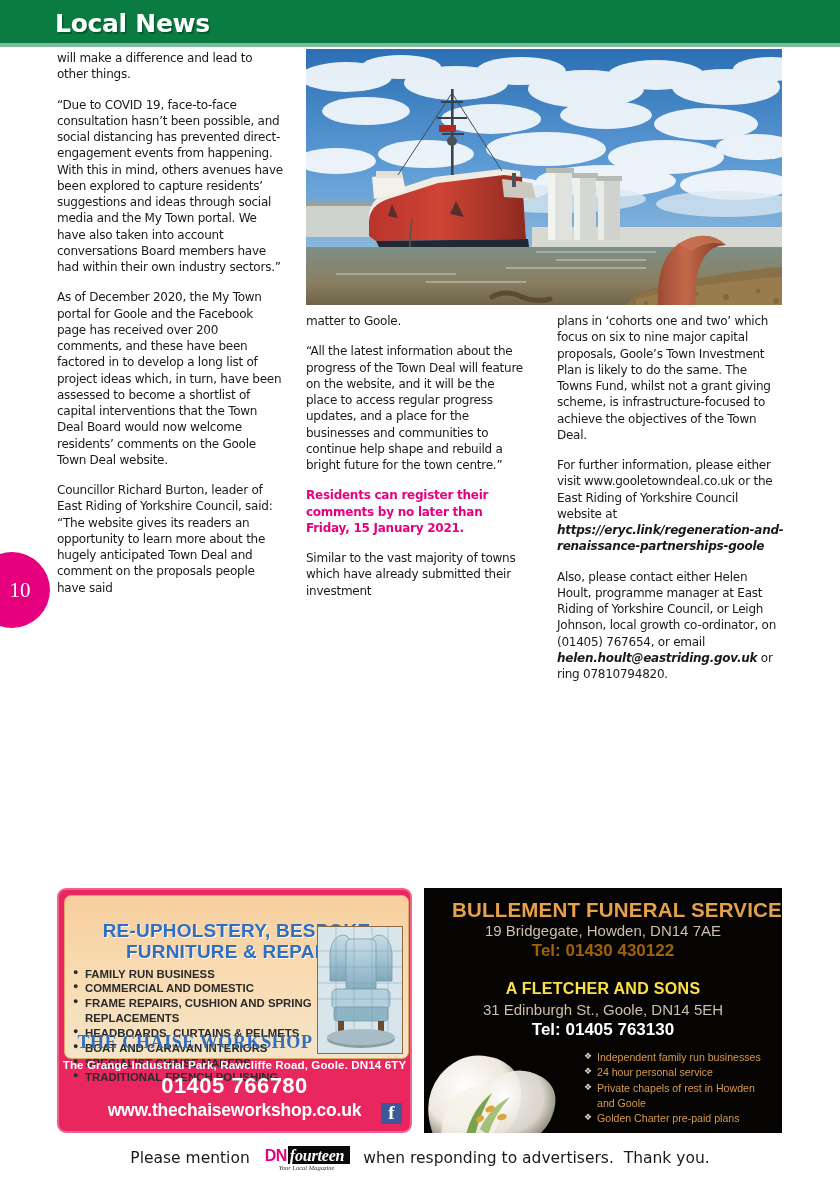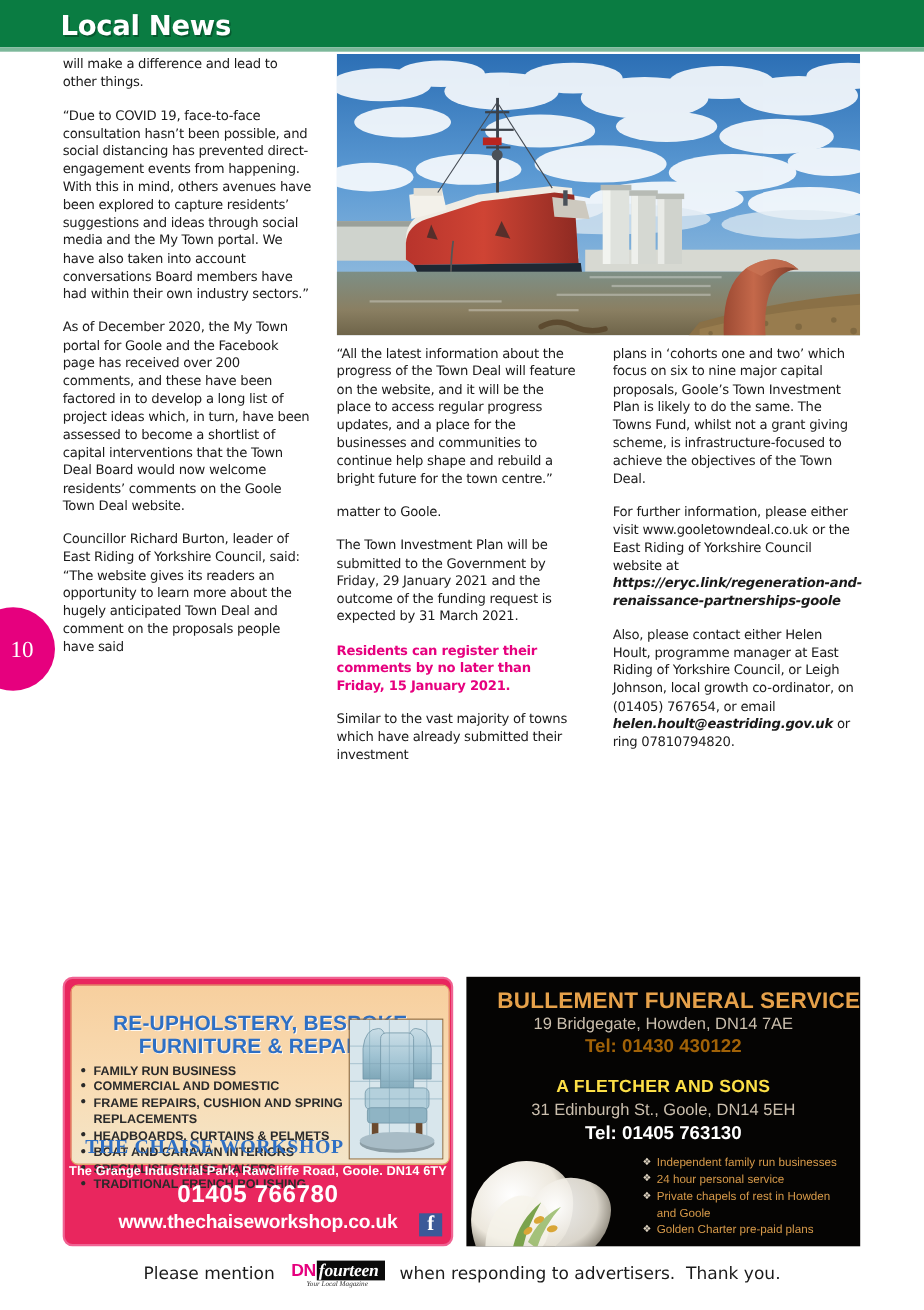--- a/index.html
+++ b/index.html
@@ -325,23 +325,22 @@
   </div>
 
   <div class="col" id="col-left">
     <p>will make a difference and lead to other things.</p>
     <p>“Due to COVID 19, face-to-face consultation hasn’t been possible, and social distancing has prevented direct-engagement events from happening. With this in mind, others avenues have been explored to capture residents’ suggestions and ideas through social media and the My Town portal. We have also taken into account conversations Board members have had within their own industry sectors.”</p>
     <p>As of December 2020, the My Town portal for Goole and the Facebook page has received over 200 comments, and these have been factored in to develop a long list of project ideas which, in turn, have been assessed to become a shortlist of capital interventions that the Town Deal Board would now welcome residents’ comments on the Goole Town Deal website.</p>
     <p>Councillor Richard Burton, leader of East Riding of Yorkshire Council, said: “The website gives its readers an opportunity to learn more about the hugely anticipated Town Deal and comment on the proposals people have said</p>
   </div>
 
   <div class="col" id="col-mid">
+    <p>matter to Goole.</p>
     <p>“All the latest information about the progress of the Town Deal will feature on the website, and it will be the place to access regular progress updates, and a place for the businesses and communities to continue help shape and rebuild a bright future for the town centre.”</p>
-    <p>matter to Goole.</p>
-    <p>The Town Investment Plan will be submitted to the Government by Friday, 29 January 2021 and the outcome of the funding request is expected by 31 March 2021.</p>
     <p class="highlight">Residents can register their comments by no later than Friday, 15 January 2021.</p>
     <p>Similar to the vast majority of towns which have already submitted their investment</p>
   </div>
 
   <div class="col" id="col-right">
     <p>plans in ‘cohorts one and two’ which focus on six to nine major capital proposals, Goole’s Town Investment Plan is likely to do the same. The Towns Fund, whilst not a grant giving scheme, is infrastructure-focused to achieve the objectives of the Town Deal.</p>
     <p><span>For further information, please either visit www.gooletowndeal.co.uk  or the East Riding of Yorkshire Council website at </span><span class="bi">https://eryc.link/regeneration-and-renaissance-partnerships-goole</span></p>
     <p><span>Also, please contact either Helen Hoult, programme manager at East Riding of Yorkshire Council, or Leigh Johnson, local growth co-ordinator, on (01405) 767654, or email </span><span class="bi">helen.hoult@eastriding.gov.uk</span><span> or ring 07810794820.</span></p>
   </div>
 

